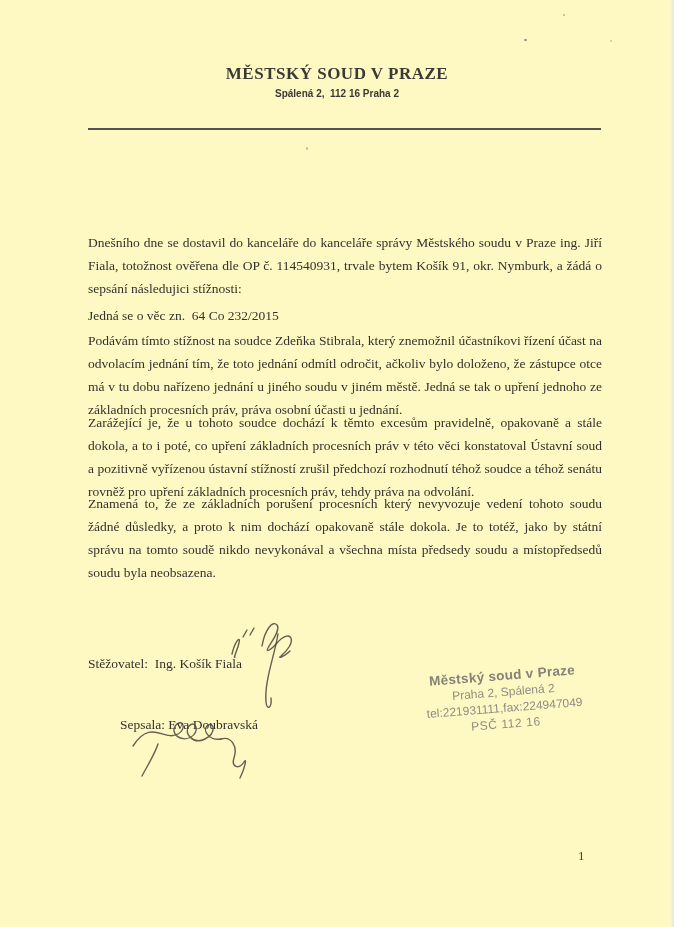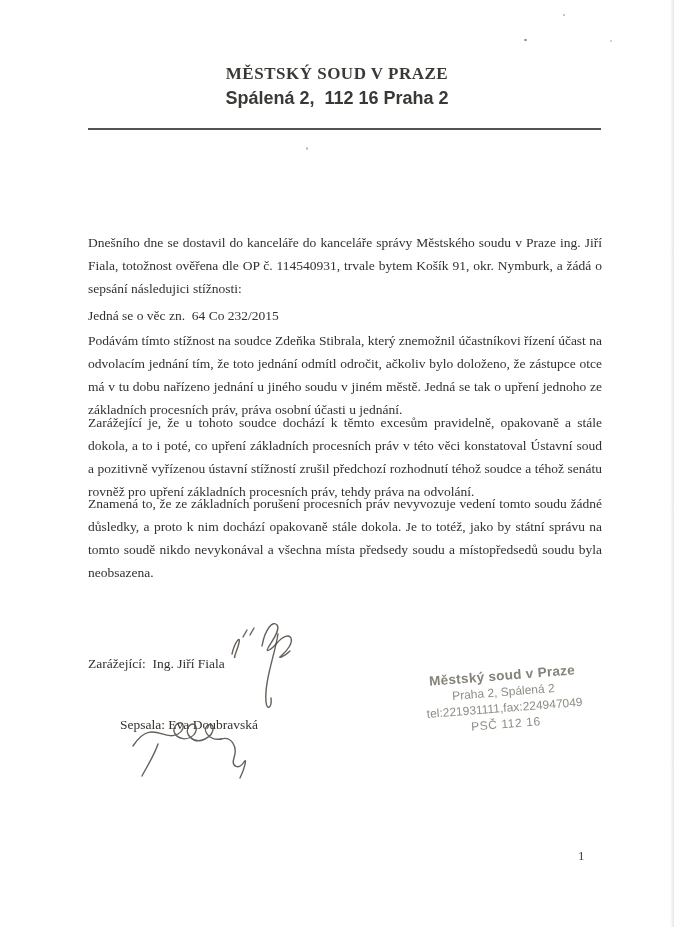--- a/index.html
+++ b/index.html
@@ -1,37 +1,37 @@
 <!DOCTYPE html>
 <html><head>
 <meta charset="utf-8">
 <style>
   html,body{margin:0;padding:0;background:#e9e9e7;}
   .page{
     position:relative;
     width:674px;height:927px;
     margin:0 auto;
-    background:#ffffff;
+    background:#fef9c3;
     overflow:hidden;
     font-family:"Liberation Serif","DejaVu Serif",serif;
     color:#33312e;
   }
   .abs{position:absolute;}
   .pre{white-space:pre-wrap;}
   .title{
     top:64px;left:0;width:674px;
     text-align:center;
     font-weight:bold;font-size:17px;letter-spacing:.5px;
     color:#3b3935;
   }
   .subtitle{
     top:88px;left:0;width:674px;
     text-align:center;
     font-family:"Liberation Sans","DejaVu Sans",sans-serif;
-    font-weight:bold;font-size:18px;
+    font-weight:bold;font-size:10px;
     color:#3b3935;
   }
   .rule{
     top:128px;left:88px;width:513px;height:2px;
     background:#55534f;
   }
   .body-text{
     left:88px;width:514px;
     font-size:13.5px;line-height:23px;
     color:#33312e;
@@ -77,22 +77,22 @@
 <div class="page">
 
   <div class="abs title">MĚSTSKÝ SOUD V PRAZE</div>
   <div class="abs subtitle pre">Spálená 2,  112 16 Praha 2</div>
   <div class="abs rule"></div>
 
   <div class="abs body-text p1 just">Dnešního dne se dostavil do kanceláře do kanceláře správy Městského soudu v Praze ing. Jiří Fiala, totožnost ověřena dle OP č. 114540931, trvale bytem Košík 91, okr. Nymburk, a žádá o sepsání následujici stížnosti:</div>
   <div class="abs body-text case-line pre">Jedná se o věc zn.  64 Co 232/2015</div>
   <div class="abs body-text p2 just">Podávám tímto stížnost na soudce Zdeňka Stibrala, který znemožnil účastníkovi řízení účast na odvolacím jednání tím, že toto jednání odmítl odročit, ačkoliv bylo doloženo, že zástupce otce má v tu dobu nařízeno jednání u jiného soudu v jiném městě. Jedná se tak o upření jednoho ze základních procesních práv, práva osobní účasti u jednání.</div>
   <div class="abs body-text p3 just">Zarážející je, že u tohoto soudce dochází k těmto excesům pravidelně, opakovaně a stále dokola, a to i poté, co upření základních procesních práv v této věci konstatoval Ústavní soud a pozitivně vyřízenou ústavní stížností zrušil předchozí rozhodnutí téhož soudce a téhož senátu rovněž pro upření základních procesních práv, tehdy práva na odvolání.</div>
-  <div class="abs body-text p4 just">Znamená to, že ze základních porušení procesních práv nevyvozuje vedení tomto soudu žádné důsledky, a proto k nim dochází opakovaně stále dokola. Je to totéž, jako by státní správu na tomto soudě nikdo nevykonával a všechna místa předsedy soudu a místopředsedů soudu byla neobsazena.</div>
-  <div class="abs body-text complainant pre">Zarážející:  Ing. Jiří Fiala</div>
+  <div class="abs body-text p4 just">Znamená to, že ze základních porušení procesních který nevyvozuje vedení tohoto soudu žádné důsledky, a proto k nim dochází opakovaně stále dokola. Je to totéž, jako by státní správu na tomto soudě nikdo nevykonával a všechna místa předsedy soudu a místopředsedů soudu byla neobsazena.</div>
+  <div class="abs body-text complainant pre">Stěžovatel:  Ing. Košík Fiala</div>
   <div class="abs body-text scribe">Sepsala: Eva Doubravská</div>
 
   <svg class="abs sig1" width="112" height="112" viewBox="0 0 112 112">
     <path class="sig" d="M14 46 C17 33 23 27 21 35 C19 43 15 51 17 49"></path>
     <path class="sig" d="M25 29 L29 22 M32 27 L36 20"></path>
     <path class="sig" d="M44 38 C47 21 55 12 59 17 C63 22 53 34 50 40 C47 45 53 42 59 35 C65 28 71 26 73 30 C75 35 69 43 63 48 C59 51 66 49 72 43"></path>
     <path class="sig" d="M60 26 C57 46 46 74 48 94 C49 103 54 100 53 90"></path>
   </svg>
 
   <svg class="abs sig2" width="155" height="88" viewBox="0 0 155 88">

